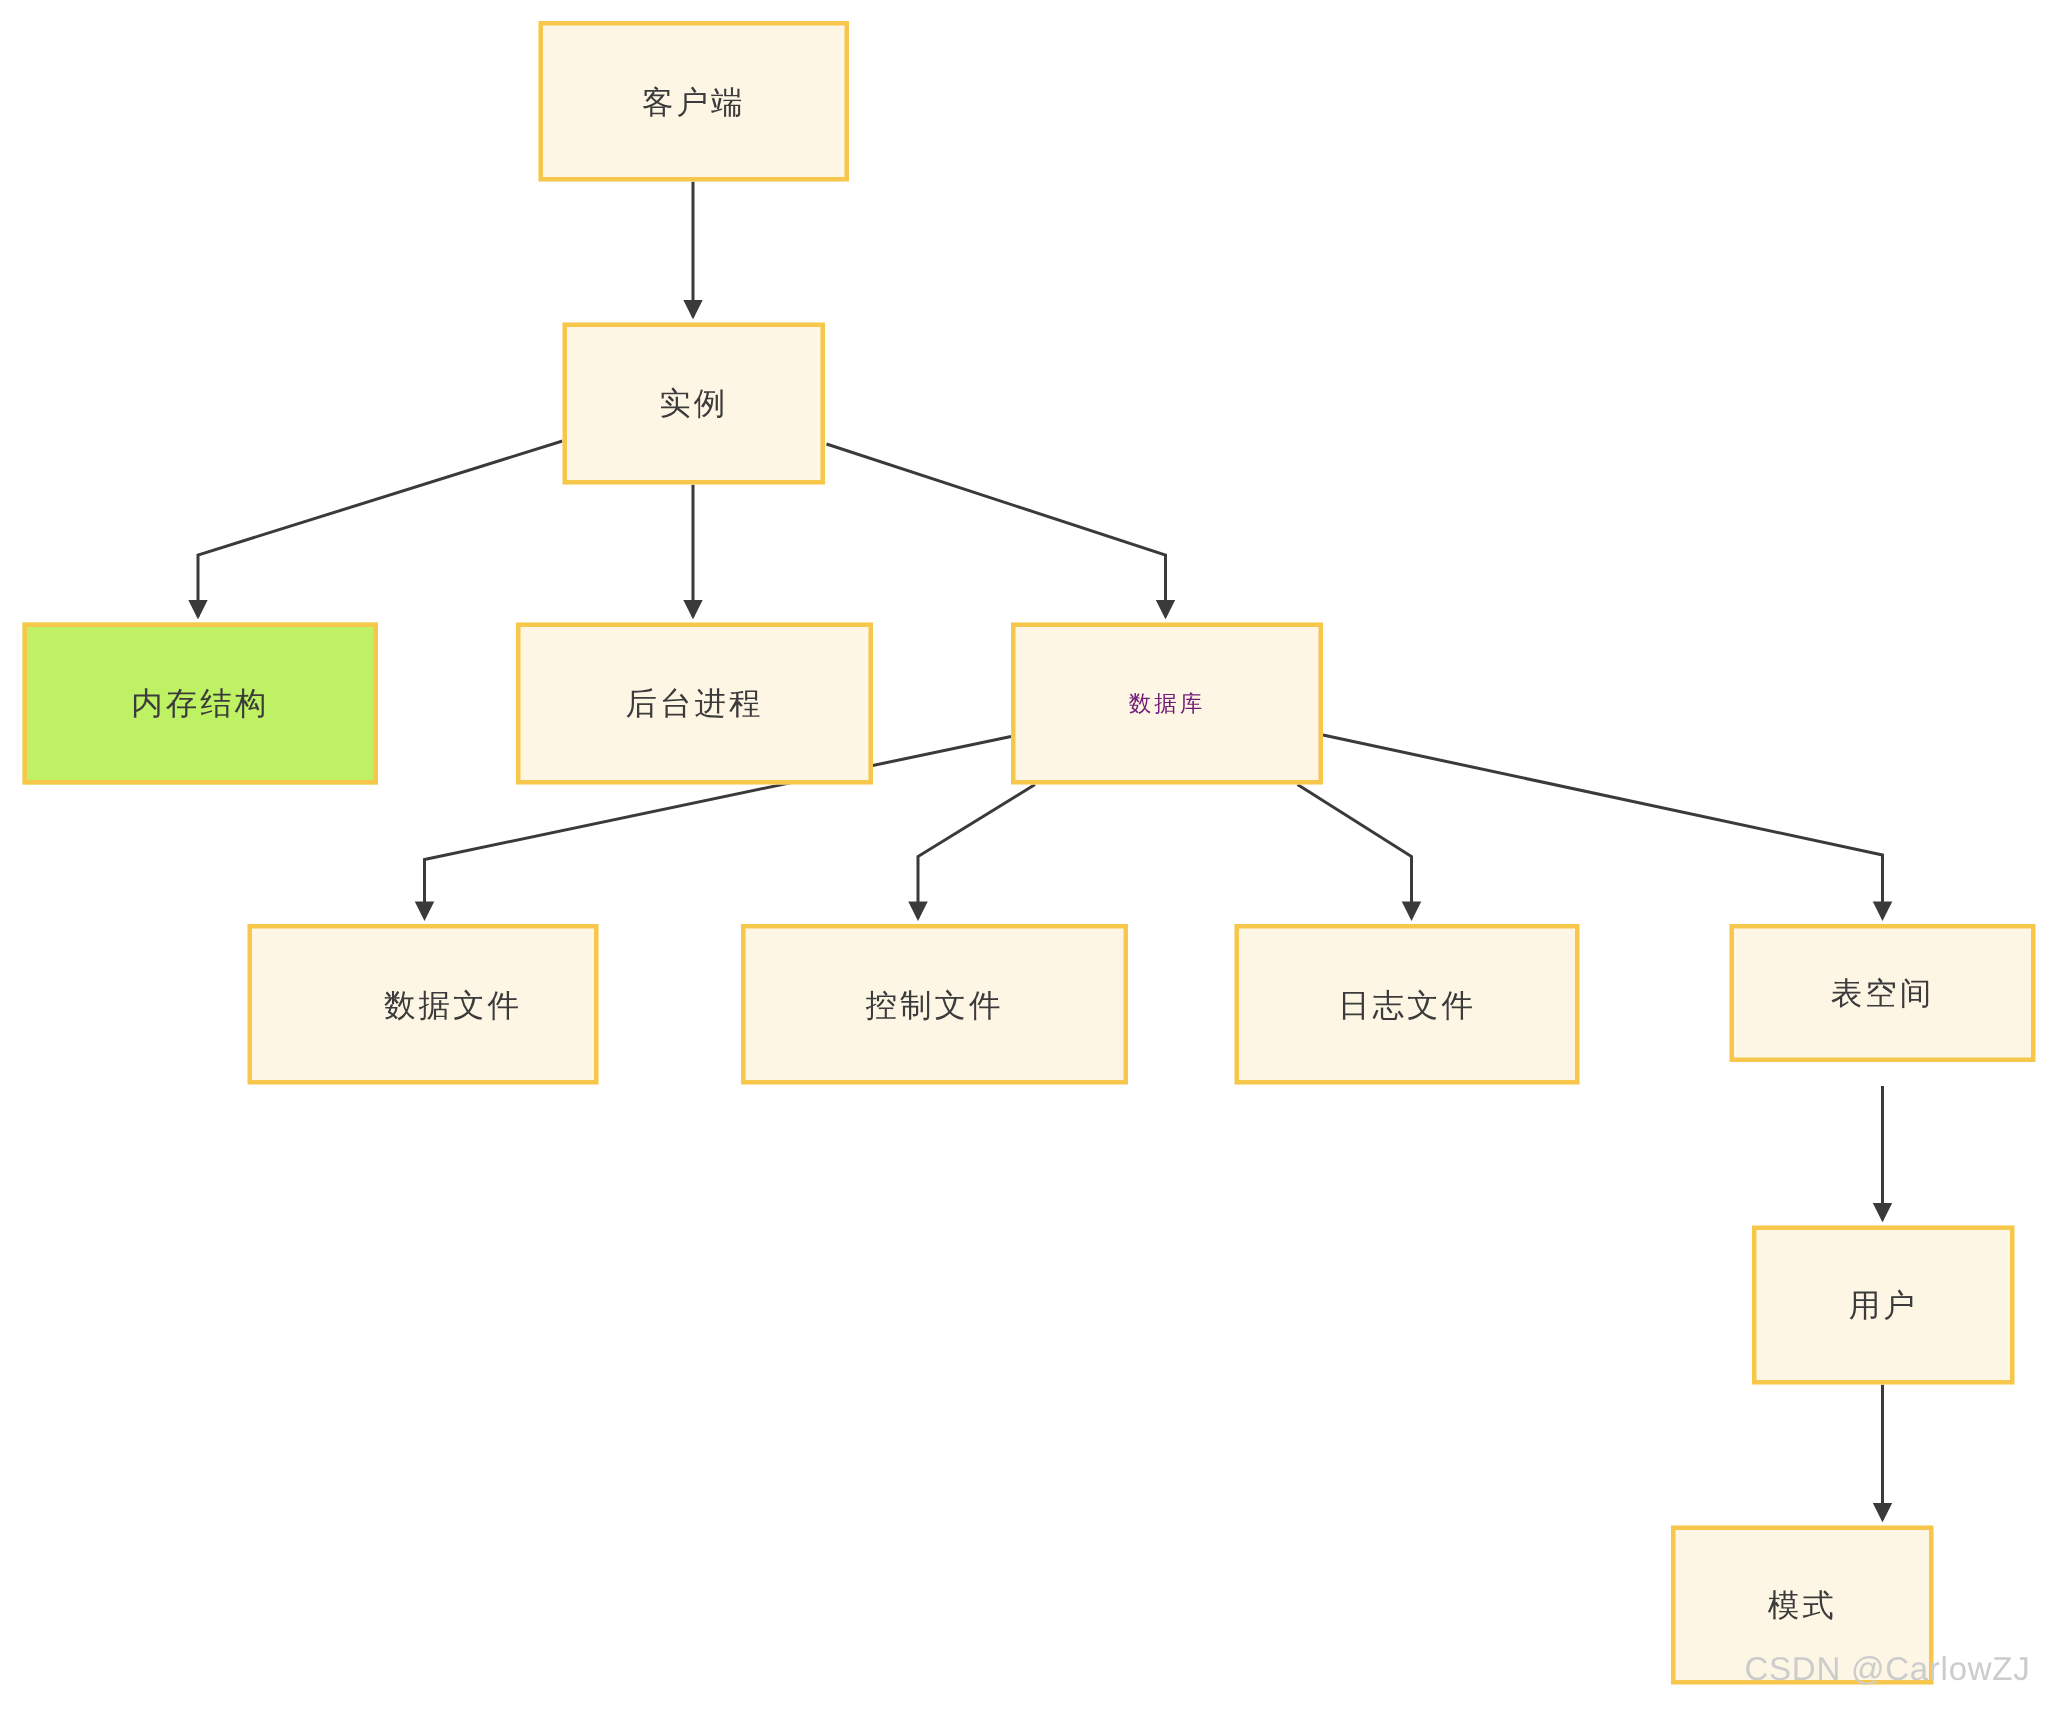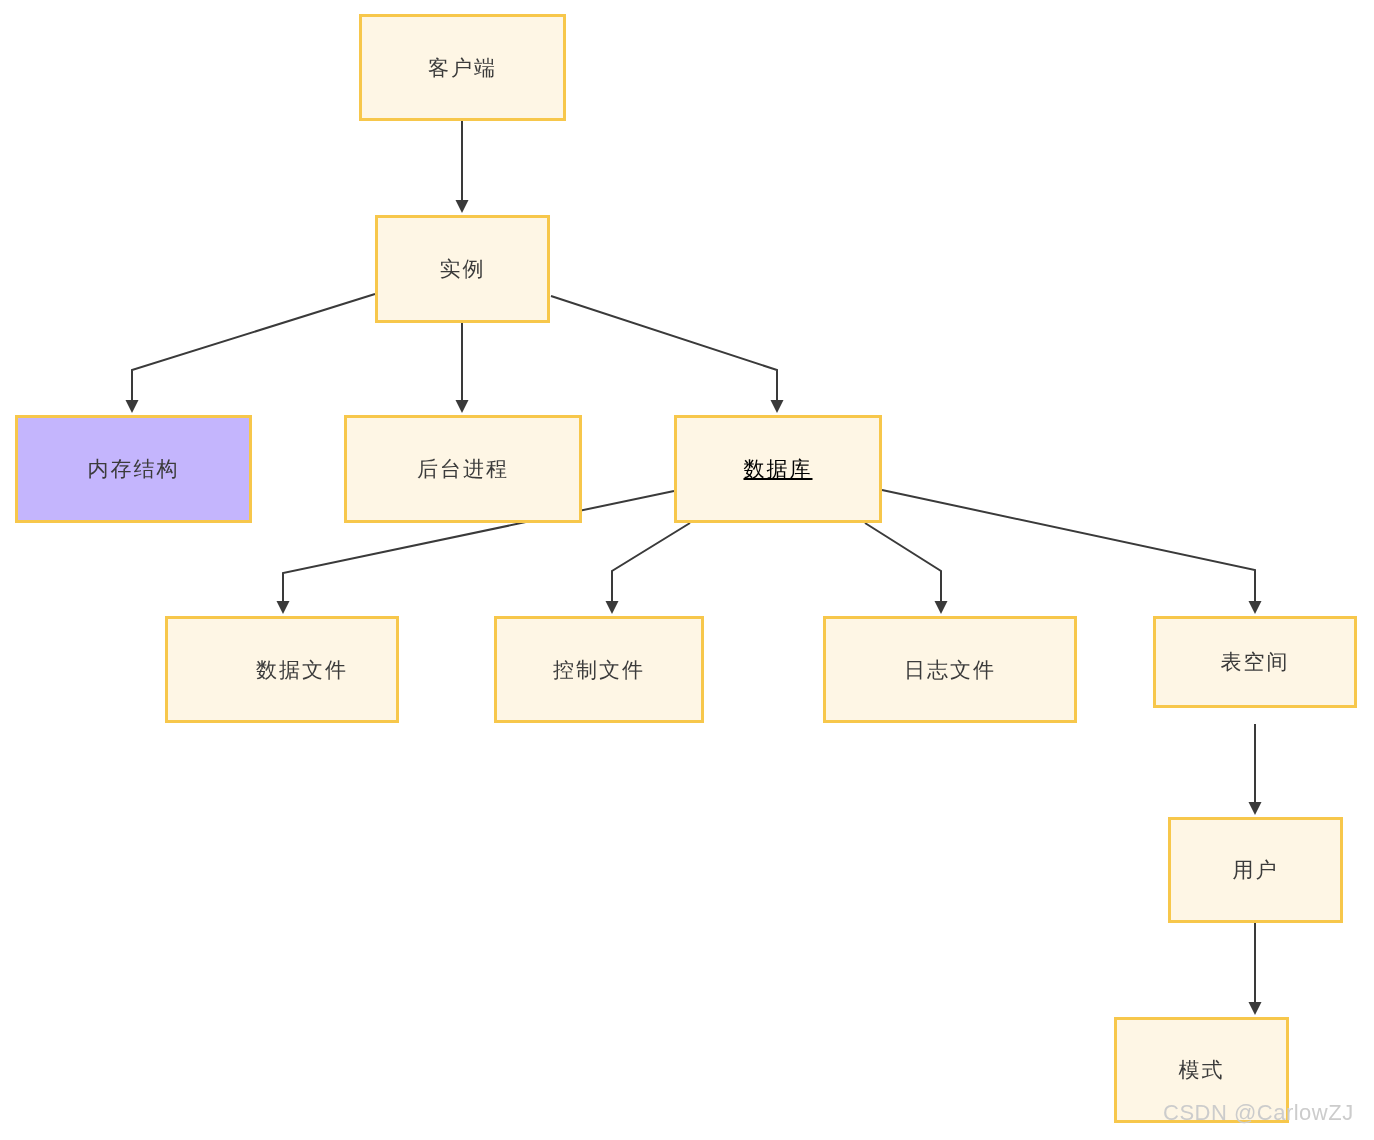--- a/index.html
+++ b/index.html
@@ -73,36 +73,36 @@
       </g>
   </svg>
 
   <div id="nodes-layer">
       <div class="node" style="left: 359px; top: 14px; width: 207px; height: 107px; background: rgb(254, 246, 229); border-color: rgb(247, 199, 75); border-width: 3px;">
         <span class="node-label" style="color: rgb(59, 59, 59); font-size: 21px;">客户端</span>
       </div>
       <div class="node" style="left: 375px; top: 215px; width: 175px; height: 108px; background: rgb(254, 246, 229); border-color: rgb(247, 199, 75); border-width: 3px;">
         <span class="node-label" style="color: rgb(59, 59, 59); font-size: 21px;">实例</span>
       </div>
-      <div class="node" style="left: 15px; top: 415px; width: 237px; height: 108px; background: #c4b5fd; border-color: rgb(247, 199, 75); border-width: 3px;">
+      <div class="node" style="left: 15px; top: 415px; width: 237px; height: 108px; background: #bef264; border-color: rgb(247, 199, 75); border-width: 3px;">
         <span class="node-label" style="color: rgb(59, 59, 59); font-size: 21px;">内存结构</span>
       </div>
       <div class="node" style="left: 344px; top: 415px; width: 238px; height: 108px; background: rgb(254, 246, 229); border-color: rgb(247, 199, 75); border-width: 3px;">
         <span class="node-label" style="color: rgb(59, 59, 59); font-size: 21px;">后台进程</span>
       </div>
       <div class="node" style="left: 674px; top: 415px; width: 208px; height: 108px; background: rgb(254, 246, 229); border-color: rgb(247, 199, 75); border-width: 3px;">
-        <span class="node-label" style="color: #000000; font-size: 21px; text-decoration: underline;">数据库</span>
+        <span class="node-label" style="color: #701a75; font-size: 15px;">数据库</span>
       </div>
       <div class="node" style="left: 165px; top: 616px; width: 234px; height: 107px; background: rgb(254, 246, 229); border-color: rgb(247, 199, 75); border-width: 3px; padding-left: 40px;">
         <span class="node-label" style="color: rgb(59, 59, 59); font-size: 21px;">数据文件</span>
       </div>
-      <div class="node" style="left: 494px; top: 616px; width: 210px; height: 107px; background: rgb(254, 246, 229); border-color: rgb(247, 199, 75); border-width: 3px;">
+      <div class="node" style="left: 494px; top: 616px; width: 258px; height: 107px; background: rgb(254, 246, 229); border-color: rgb(247, 199, 75); border-width: 3px;">
         <span class="node-label" style="color: rgb(59, 59, 59); font-size: 21px;">控制文件</span>
       </div>
-      <div class="node" style="left: 823px; top: 616px; width: 254px; height: 107px; background: rgb(254, 246, 229); border-color: rgb(247, 199, 75); border-width: 3px;">
+      <div class="node" style="left: 823px; top: 616px; width: 230px; height: 107px; background: rgb(254, 246, 229); border-color: rgb(247, 199, 75); border-width: 3px;">
         <span class="node-label" style="color: rgb(59, 59, 59); font-size: 21px;">日志文件</span>
       </div>
       <div class="node" style="left: 1153px; top: 616px; width: 204px; height: 92px; background: rgb(254, 246, 229); border-color: rgb(247, 199, 75); border-width: 3px;">
         <span class="node-label" style="color: rgb(59, 59, 59); font-size: 21px;">表空间</span>
       </div>
       <div class="node" style="left: 1168px; top: 817px; width: 175px; height: 106px; background: rgb(254, 246, 229); border-color: rgb(247, 199, 75); border-width: 3px;">
         <span class="node-label" style="color: rgb(59, 59, 59); font-size: 21px;">用户</span>
       </div>
       <div class="node" style="left: 1114px; top: 1017px; width: 175px; height: 106px; background: rgb(254, 246, 229); border-color: rgb(247, 199, 75); border-width: 3px;">
         <span class="node-label" style="color: rgb(59, 59, 59); font-size: 21px;">模式</span>

